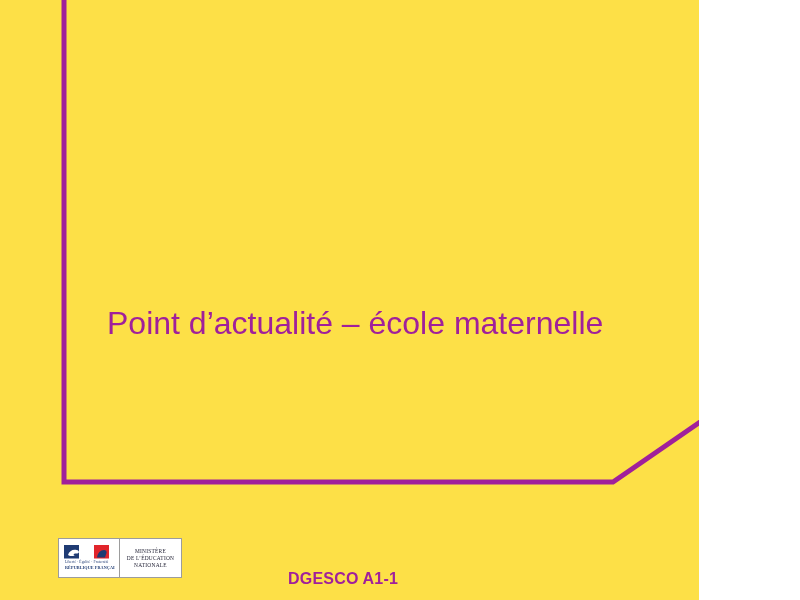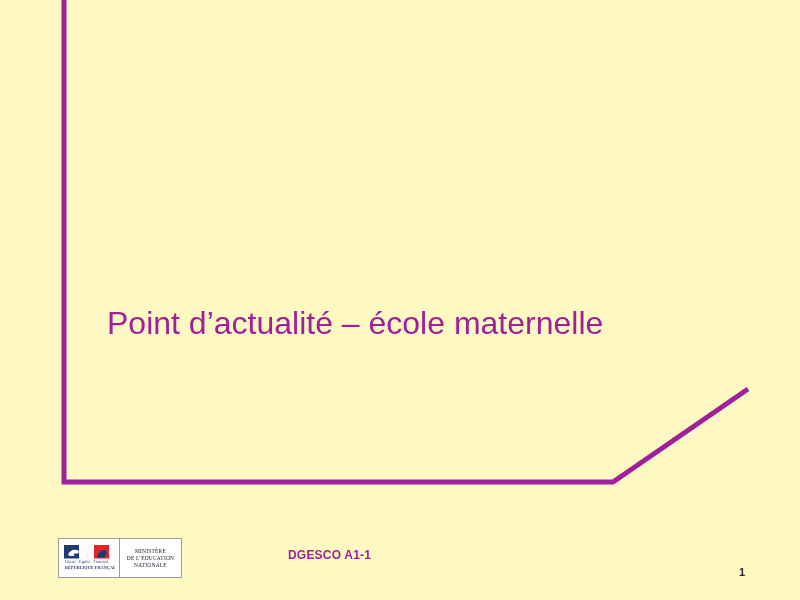--- a/index.html
+++ b/index.html
@@ -7,24 +7,25 @@
     margin: 0;
     padding: 0;
     background: #ffffff;
   }
   body {
     font-family: "Liberation Sans", sans-serif;
   }
 
   #slide {
     position: relative;
-    width: 800px;
+    width: 668px;
     height: 600px;
-    background: #fef9c3;
+    background: #fde047;
     overflow: hidden;
+    padding-left: 31px;
   }
 
   
   .deco-layer {
     position: absolute;
     left: 0;
     top: 0;
     width: 800px;
     height: 600px;
     pointer-events: none;
@@ -79,24 +80,24 @@
     color: #1a1a2e;
     text-align: center;
     letter-spacing: 0.25px;
     white-space: nowrap;
   }
 
   
   #service-id {
     position: absolute;
     left: 288px;
-    top: 548px;
+    top: 570px;
     color: #A0209B;
     font-family: "Liberation Sans", sans-serif;
-    font-size: 12px;
+    font-size: 16px;
     font-weight: bold;
     letter-spacing: 0.2px;
     white-space: nowrap;
   }
 
   
   #page-number {
     position: absolute;
     left: 730px;
     top: 566px;

